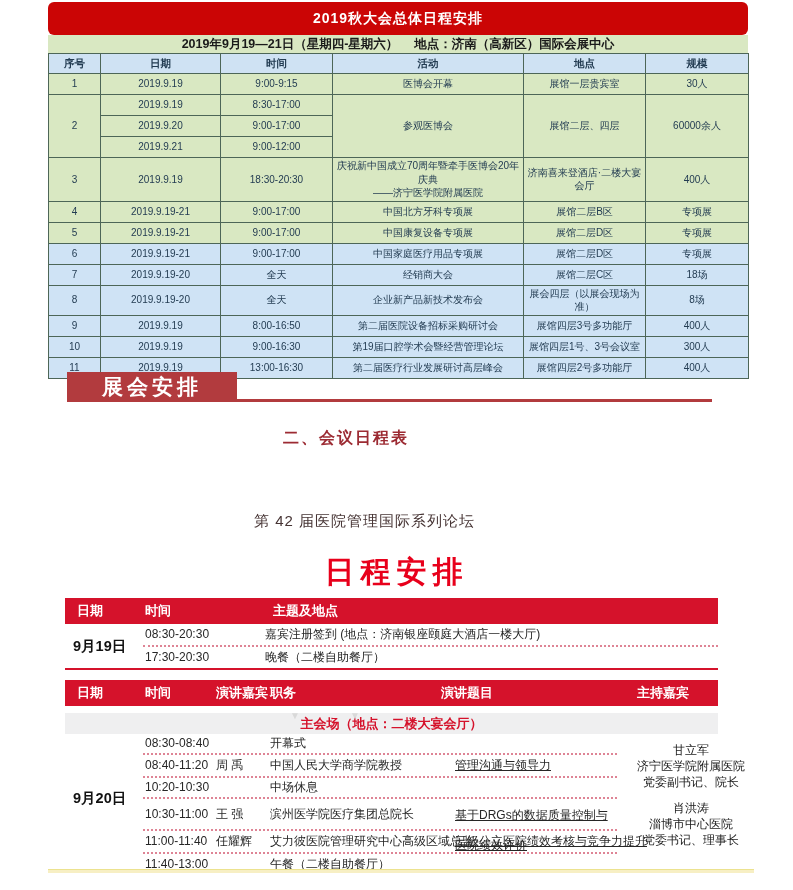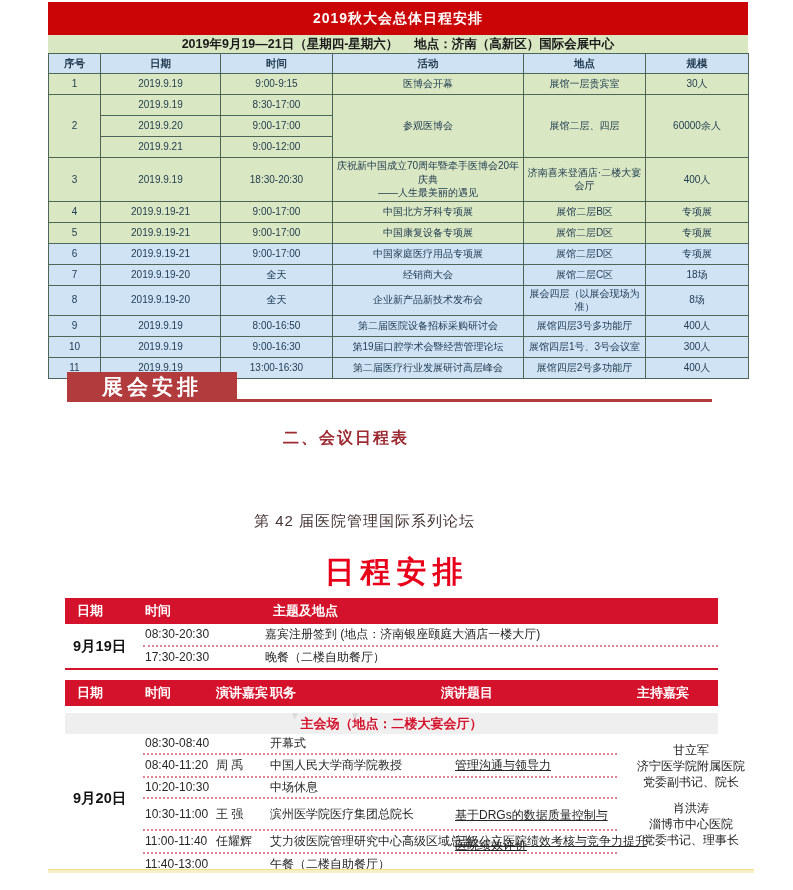--- a/index.html
+++ b/index.html
@@ -2,21 +2,21 @@
 <html><head>
 <meta charset="utf-8">
 <style>
   * { margin:0; padding:0; box-sizing:border-box; }
   html,body { width:793px; height:890px; background:#fff;
     font-family:"Liberation Sans","DejaVu Sans",sans-serif; color:#233c52; }
 
   
   .top-wrap { position:absolute; left:48px; top:2px; width:700px; }
   .top-title { height:33px; line-height:33px; background:#cb0505; color:#fff;
-    font-weight:bold; font-size:14px; text-align:center; letter-spacing:1px; }
+    font-weight:bold; font-size:14px; text-align:center; letter-spacing:1px;border-radius:6px; }
   .top-subtitle { height:18px; line-height:18px; background:#d9e8c2; color:#1a1a1a;
     font-weight:600; font-size:12.5px; text-align:center; }
   table.sched { width:700px; border-collapse:collapse; table-layout:fixed; }
   table.sched th, table.sched td { border:1px solid #4d6657; text-align:center;
     font-size:10px; padding:1px 2px; line-height:1.35; height:21px; }
   table.sched th { background:#cfe2f3; font-weight:600; font-size:10.5px; height:20px; }
   tr.g td { background:#d9e8c2; }
   tr.b td { background:#cfe3f5; }
   td.pre { white-space:pre-line; }
 
@@ -106,21 +106,21 @@
     </tr>
     <tr class="g">
       <td>2019.9.21</td>
       <td>9:00-12:00</td>
     </tr>
     <tr class="g">
       <td>3</td>
       <td>2019.9.19</td>
       <td>18:30-20:30</td>
       <td class="pre">庆祝新中国成立70周年暨牵手医博会20年庆典
-——人生最美丽的遇见</td>
+——济宁医学院附属医院</td>
       <td>济南喜来登酒店·二楼大宴会厅</td>
       <td>400人</td>
     </tr>
     <tr class="g">
       <td>4</td>
       <td>2019.9.19-21</td>
       <td>9:00-17:00</td>
       <td>中国北方牙科专项展</td>
       <td>展馆二层B区</td>
       <td>专项展</td>

